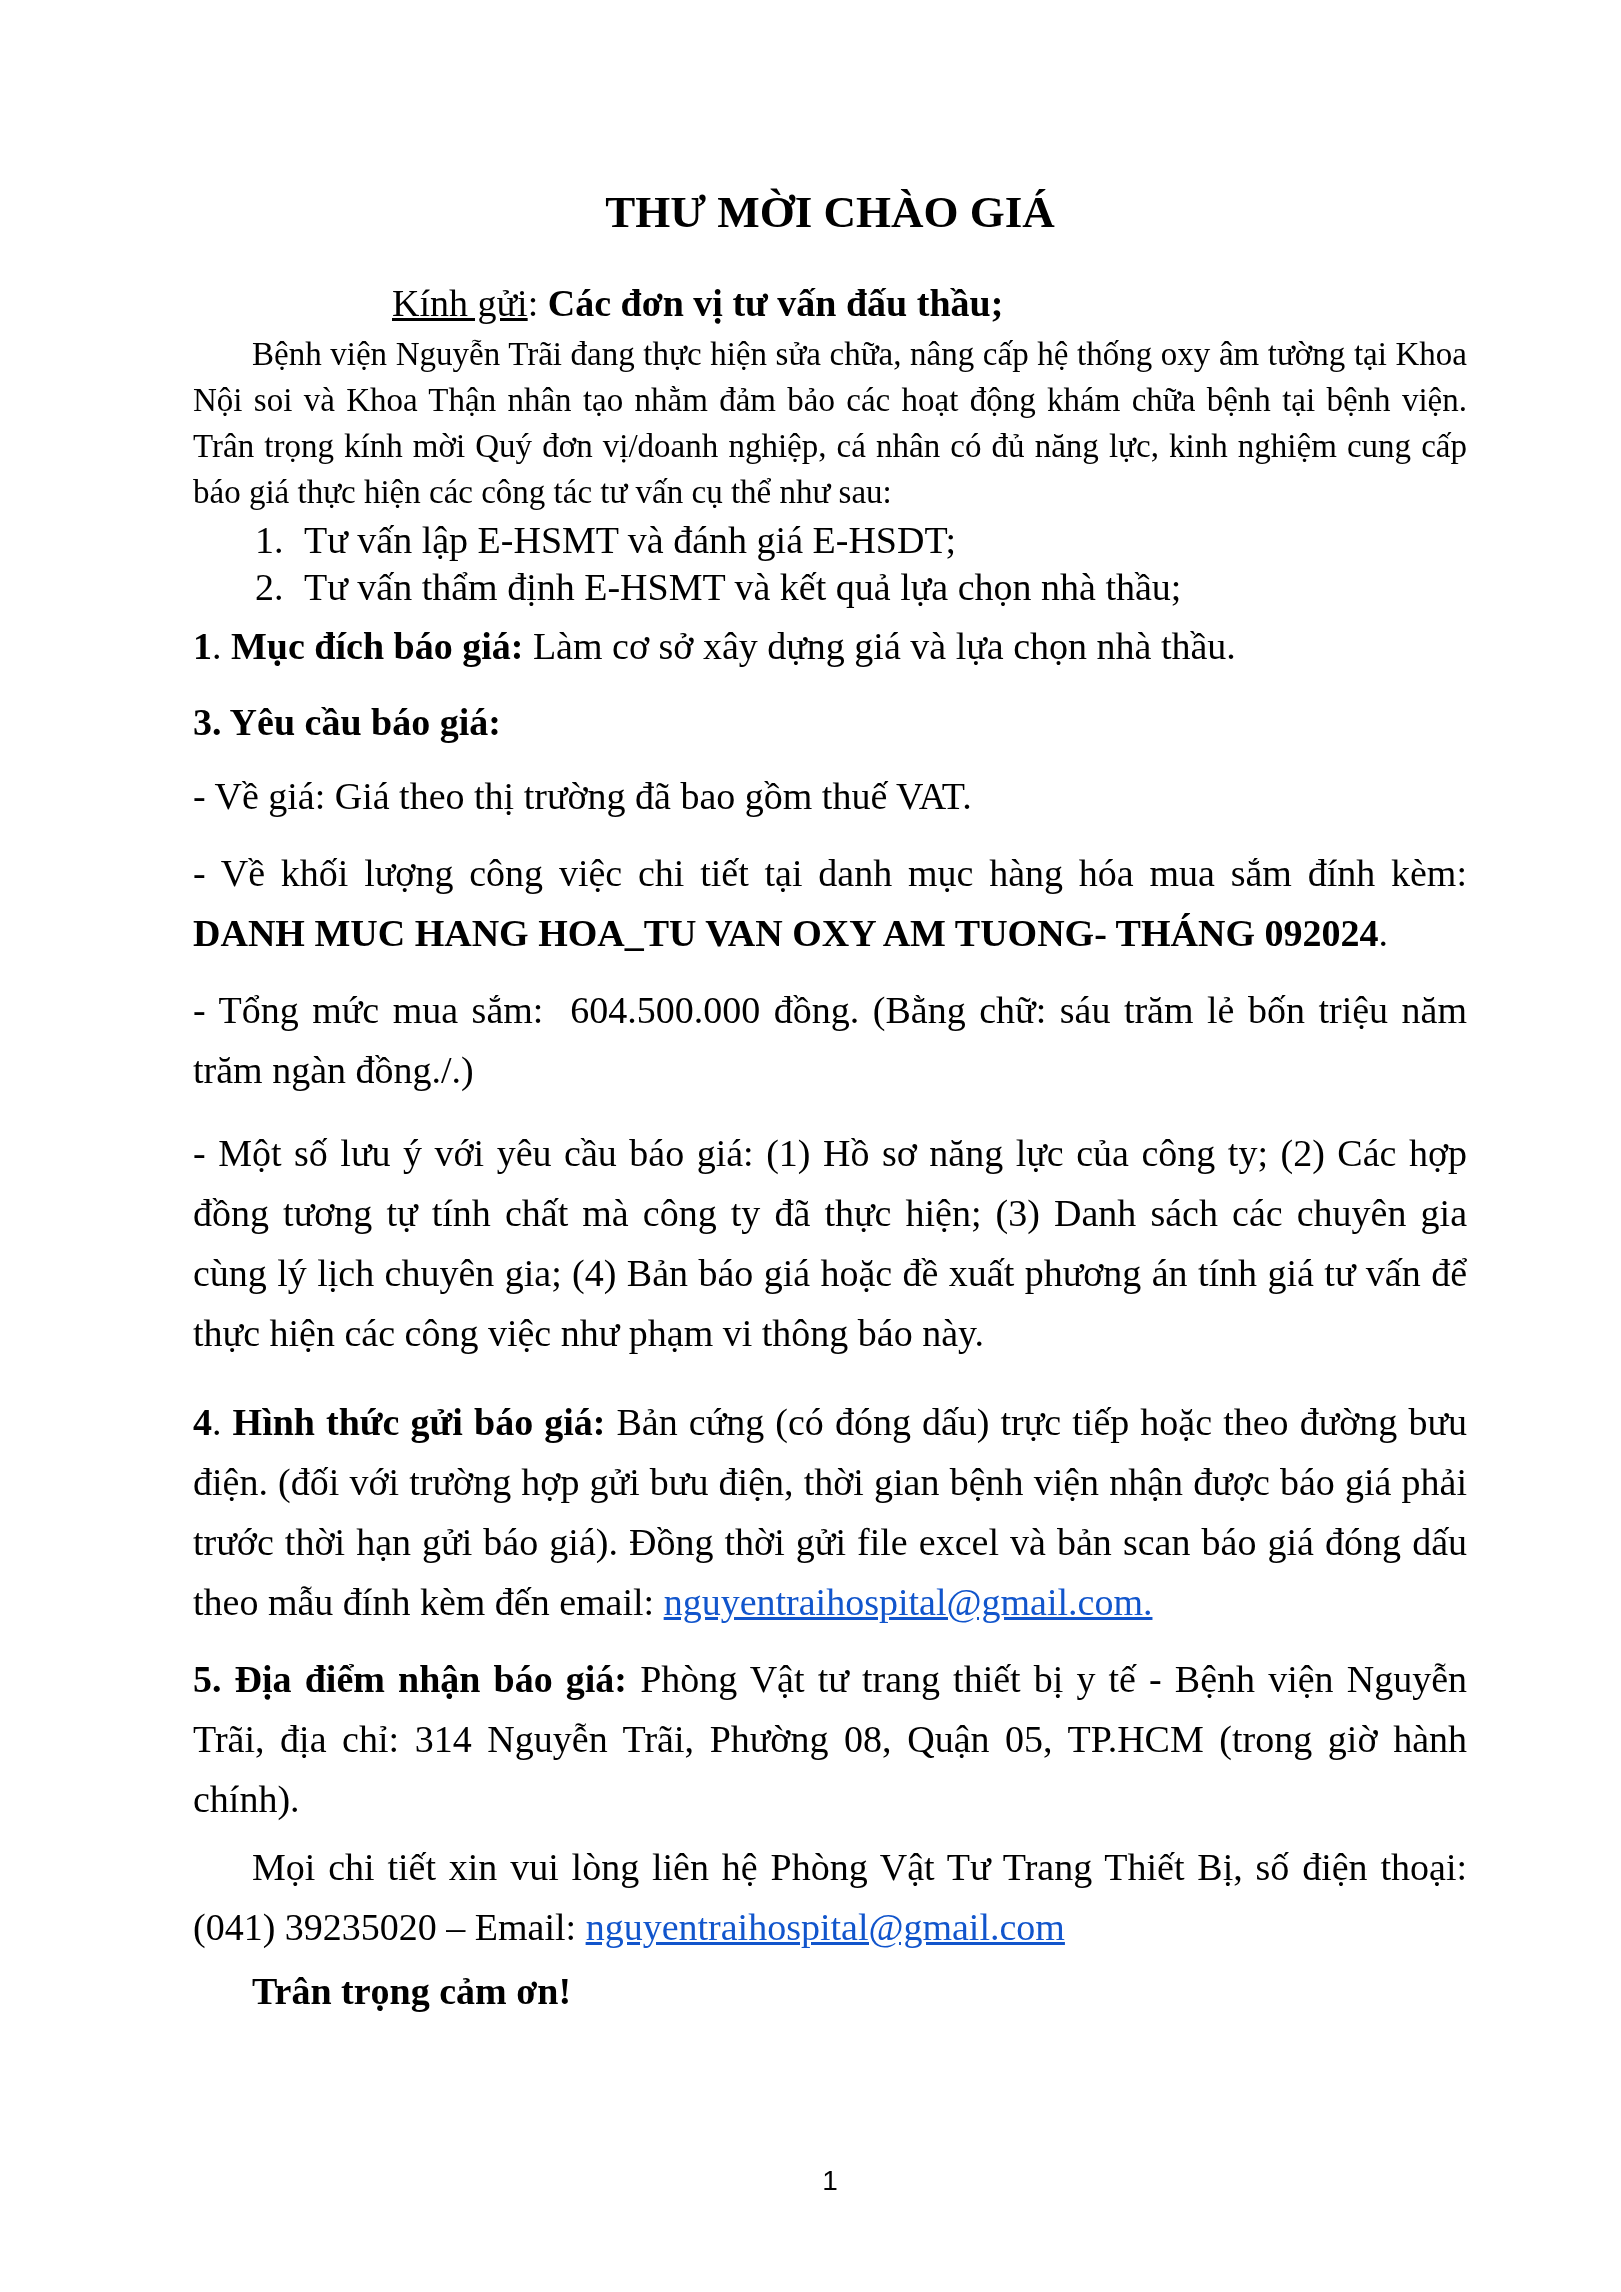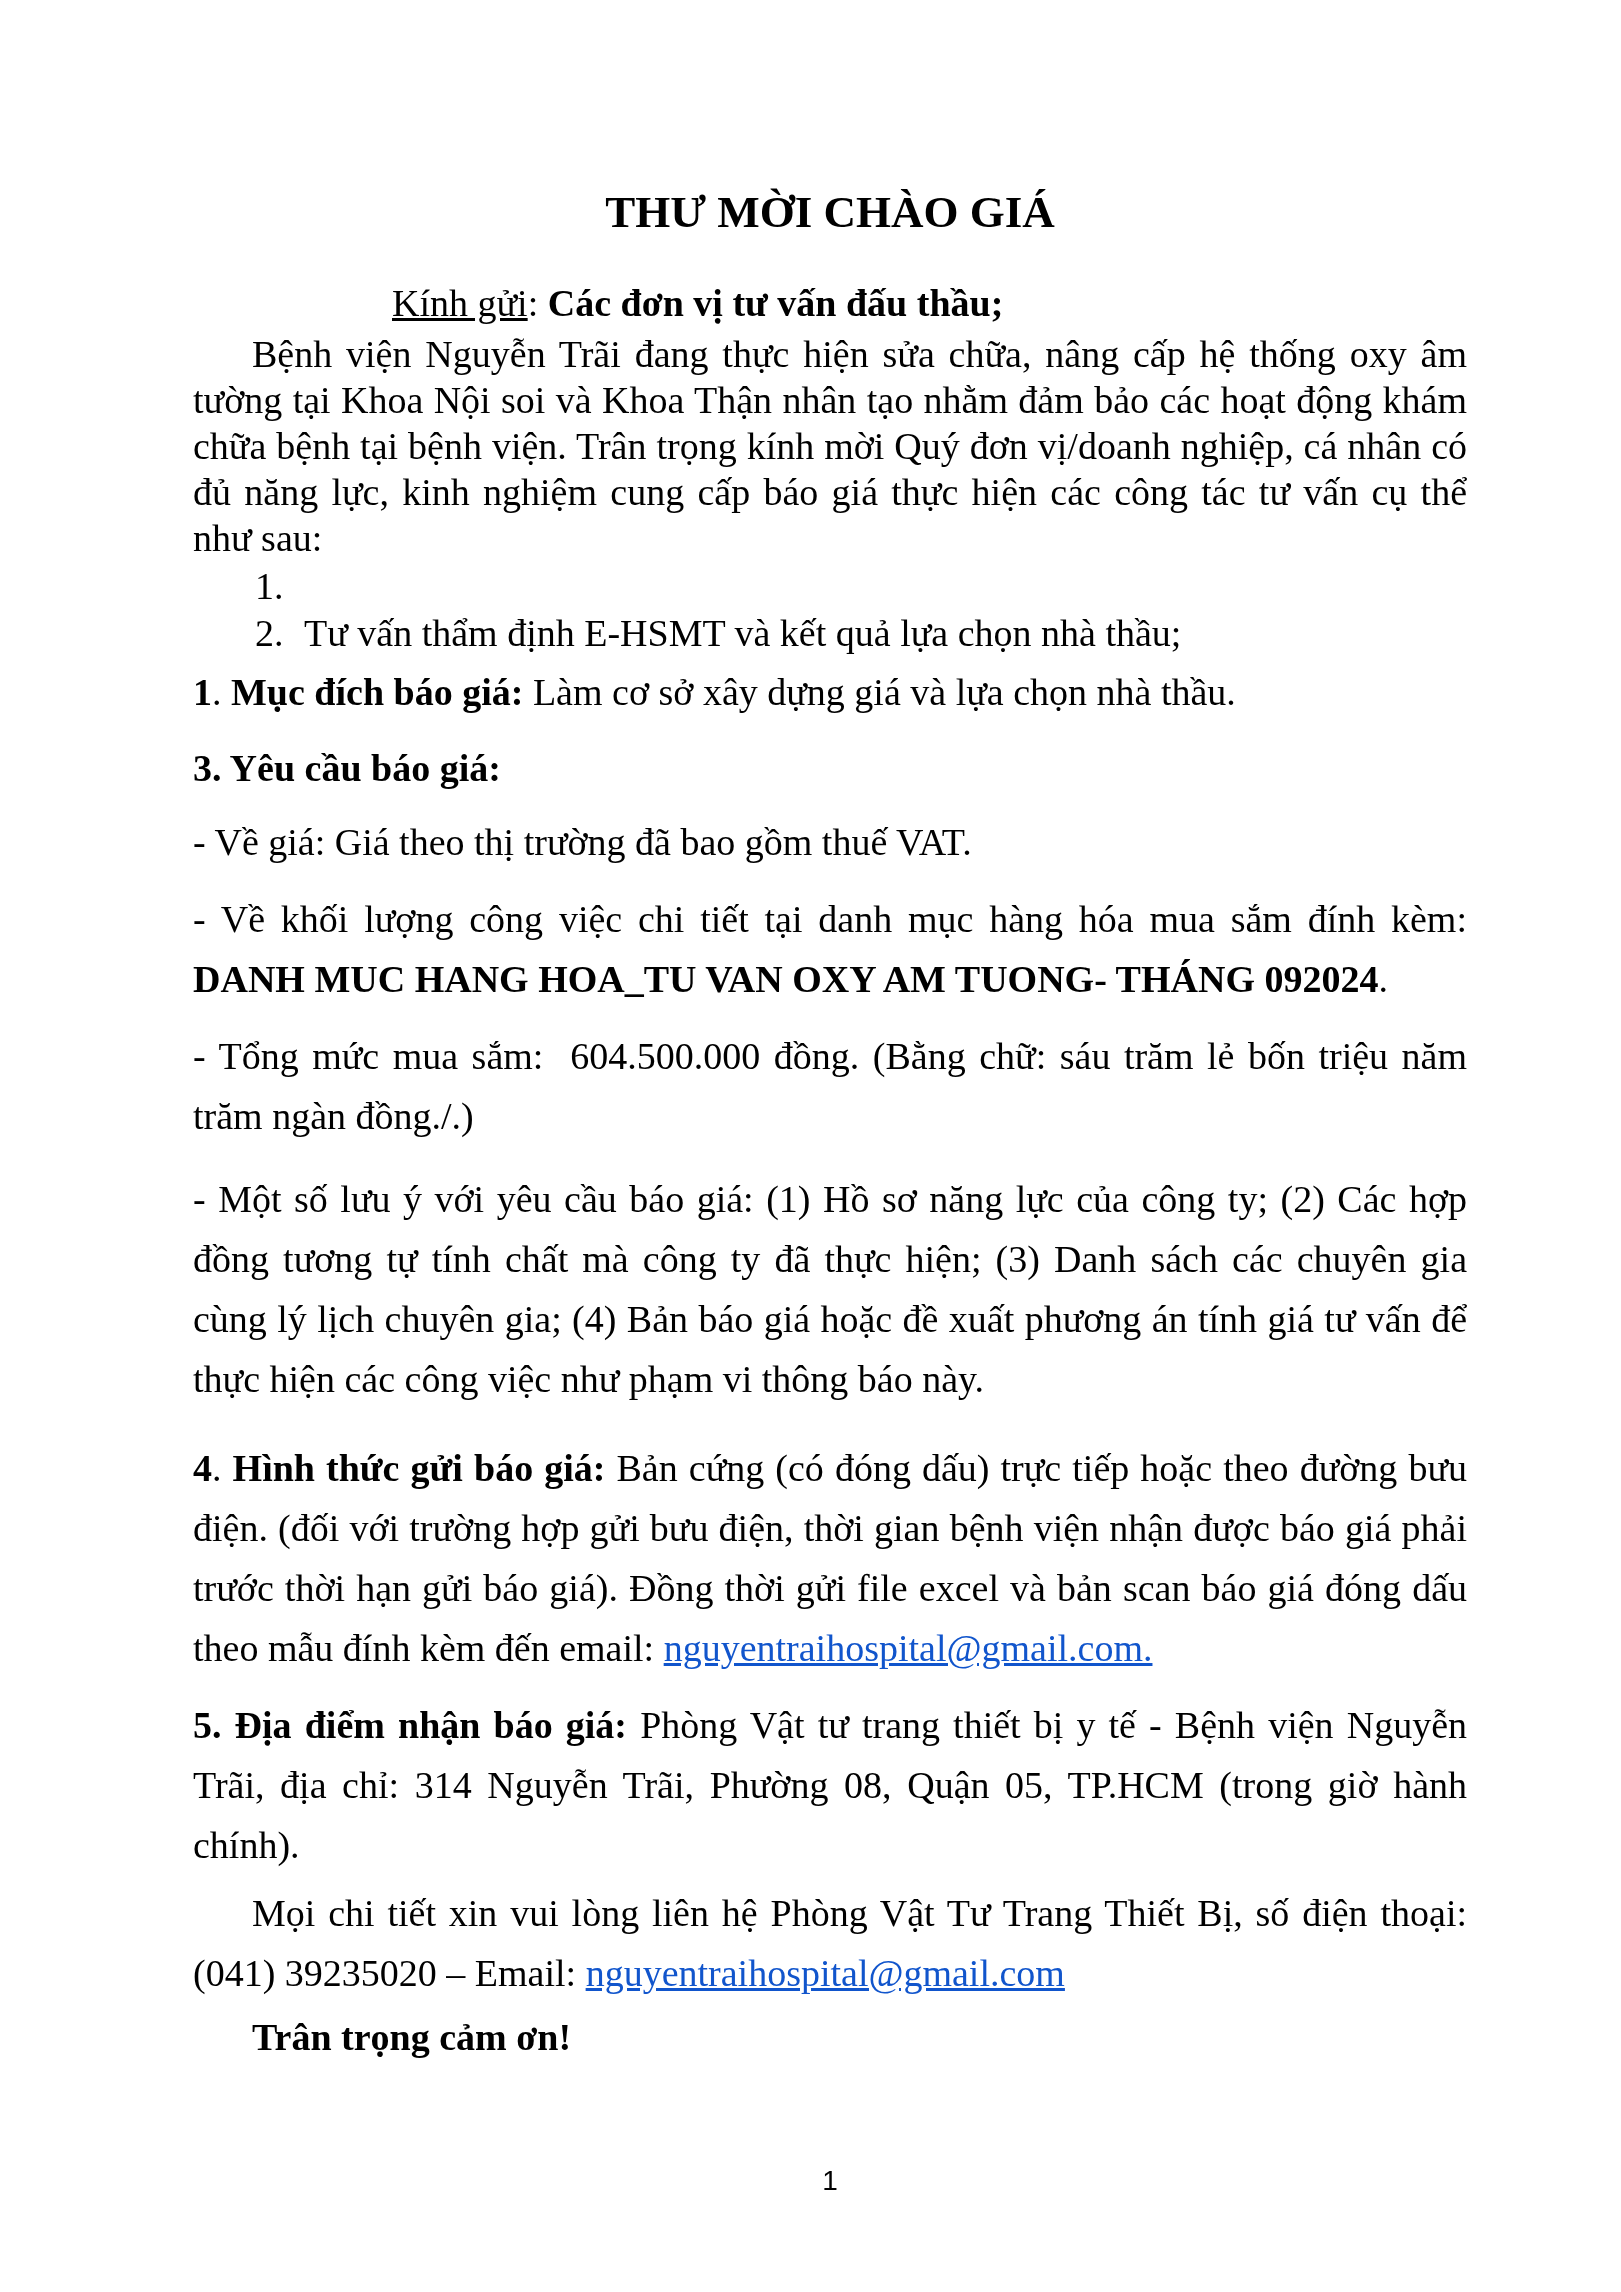--- a/index.html
+++ b/index.html
@@ -31,21 +31,21 @@
     line-height: 54px;
     margin: 0;
   }
   .salutation {
     margin: 41px 0 0 199px;
     font-size: 38px;
     line-height: 46px;
   }
   .p-intro {
     margin: 4.9px 0 0 0;
-    font-size: 38px;
+    font-size: 33px;
     line-height: 46px;
     text-indent: 59px;
     text-align: justify;
   }
   .task-list { margin: 2px 0 0 0; }
   .task-item {
     display: flex;
     font-size: 38px;
     line-height: 47px;
     margin-left: 62px;
@@ -89,20 +89,21 @@
 
     <div class="title">THƯ MỜI CHÀO GIÁ</div>
 
     <div class="salutation"><span class="u">Kính gửi</span><span>: </span><span class="b">Các đơn vị tư vấn đấu thầu;</span></div>
 
     <div class="p-intro"><span>Bệnh viện Nguyễn Trãi đang thực hiện sửa chữa, nâng cấp hệ thống oxy âm tường tại Khoa Nội soi và Khoa Thận nhân tạo nhằm đảm bảo các hoạt động khám chữa bệnh tại bệnh viện. Trân trọng kính mời Quý đơn vị/doanh nghiệp, cá nhân có đủ năng lực, kinh nghiệm cung cấp báo giá thực hiện các công tác tư vấn cụ thể như sau:</span></div>
 
     <div class="task-list">
       <div class="task-item">
         <span class="task-num">1.</span>
+        <span>Tư vấn lập E-HSMT và đánh giá E-HSDT;</span>
       </div>
       <div class="task-item">
         <span class="task-num">2.</span>
         <span>Tư vấn thẩm định E-HSMT và kết quả lựa chọn nhà thầu;</span>
       </div>
     </div>
 
     <div class="sec" style="margin-top:4.9px"><span class="b">1</span><span>. </span><span class="b">Mục đích báo giá:</span><span> Làm cơ sở xây dựng giá và lựa chọn nhà thầu.</span></div>
 
 

